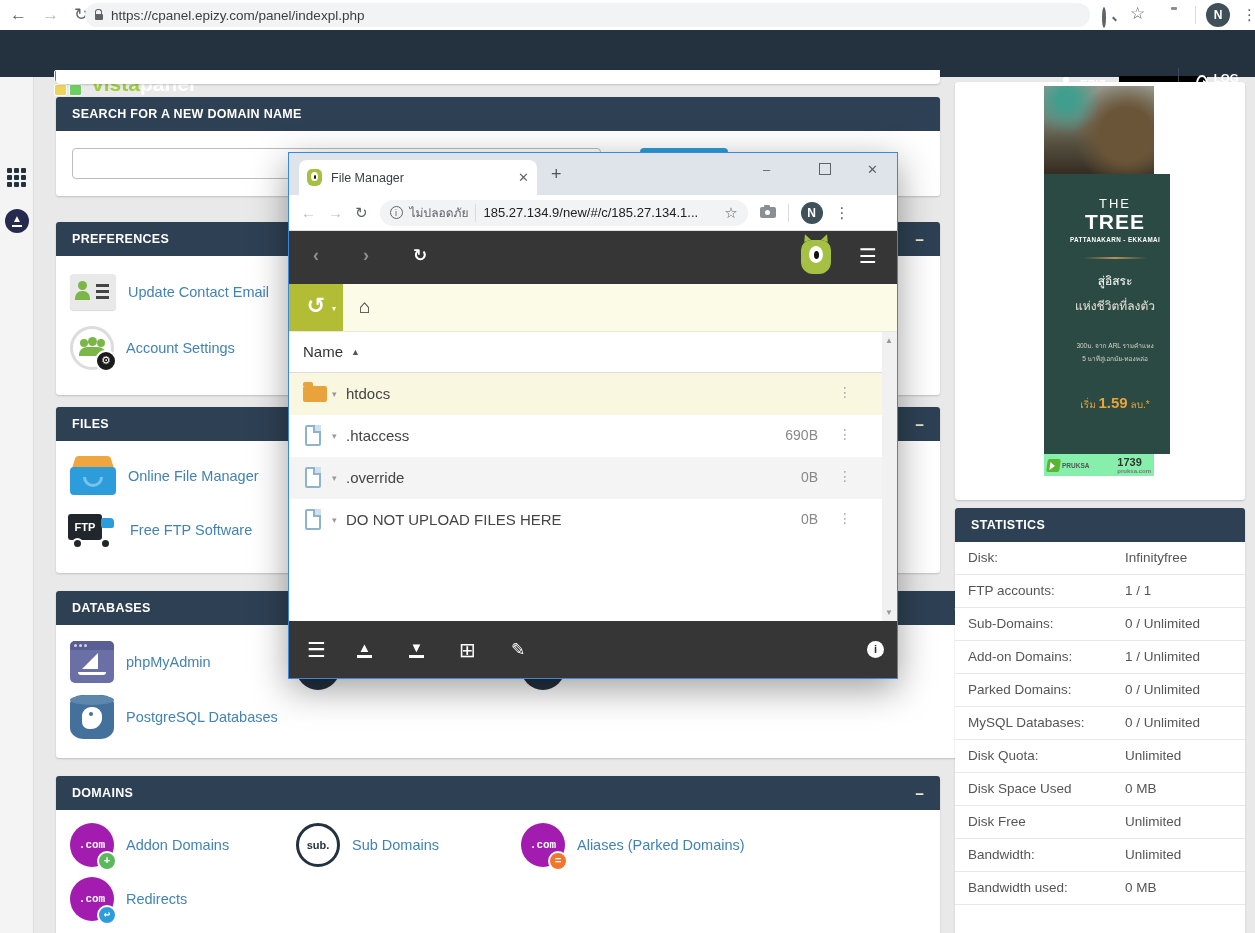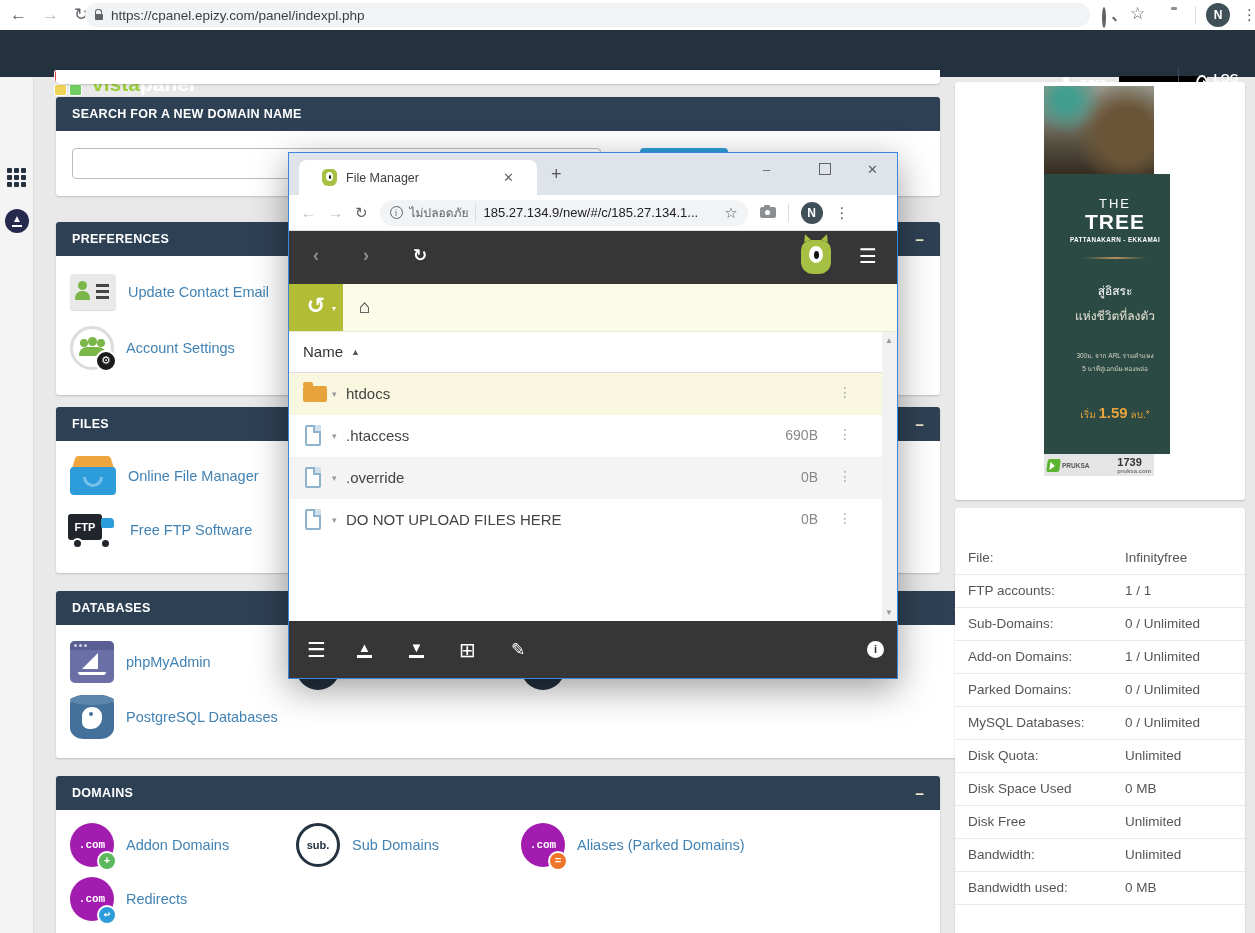--- a/index.html
+++ b/index.html
@@ -101,48 +101,48 @@
   #ad{position:absolute;left:89px;top:4px;width:110px;height:390px;cursor:pointer;}
   #ad-photo{position:absolute;left:0;top:0;width:110px;height:88px;
     background:radial-gradient(circle at 20% 15%,rgba(57,160,143,.9) 0 8%,transparent 30%),
                radial-gradient(circle at 75% 55%,#6b5538 0 28%,transparent 55%),
                linear-gradient(180deg,#97988c 0%,#7e8076 35%,#55503f 65%,#352c22 100%);}
   #ad-body{position:absolute;left:0;top:88px;width:110px;height:280px;background:#2b4a43;color:#fff;text-align:center;padding-left:16px;}
   .ad-the{font-size:13px;letter-spacing:2px;margin-top:22px;}
   .ad-tree{font-size:21px;font-weight:bold;letter-spacing:1px;margin-top:-1px;}
   .ad-sub{font-size:6.3px;font-weight:bold;letter-spacing:.4px;margin-top:2px;}
   .ad-rule{width:64px;height:2px;margin:14px auto 0;background:linear-gradient(90deg,transparent,#b8905a,transparent);}
-  .ad-th1{font-size:12px;margin-top:22px;}
+  .ad-th1{font-size:12px;margin-top:12px;}
   .ad-th2{font-size:12px;margin-top:6px;color:#e8e4d8;}
   .ad-th3{font-size:6.5px;margin-top:26px;color:#d8d4c8;}
   .ad-th4{font-size:6.5px;margin-top:3px;color:#d8d4c8;}
   .ad-price{font-size:10px;color:#e8a33c;margin-top:30px;}
   .ad-price b{font-size:15px;}
-  #ad-footer{position:absolute;left:0;top:368px;width:110px;height:22px;background:#e5e5e5;display:flex;align-items:center;justify-content:space-between;padding:0 3px;box-sizing:border-box;}
+  #ad-footer{position:absolute;left:0;top:368px;width:110px;height:22px;background:#86efac;display:flex;align-items:center;justify-content:space-between;padding:0 3px;box-sizing:border-box;}
   .pruksa-logo{width:13px;height:13px;background:#5bb531;transform:skewX(-8deg);border-radius:2px;position:relative;}
   .pruksa-logo::after{content:'';position:absolute;left:3px;top:3px;border-left:5px solid #fff;border-top:4px solid transparent;border-bottom:4px solid transparent;}
   .pruksa-name{font-size:6.5px;font-weight:bold;color:#555;margin-left:2px;}
   .ad-phone{font-size:11px;font-weight:bold;color:#333;line-height:1;text-align:left;}
   .ad-site{font-size:6px;color:#777;display:block;}
 
   #stats-panel{left:955px;top:508px;width:290px;height:425px;border-radius:3px 3px 0 0;}
   .stat-row{position:relative;height:32px;border-bottom:1px solid #e8e8e8;}
   .stat-label{position:absolute;left:13px;top:8px;font-size:13.5px;color:#555;}
   .stat-value{position:absolute;left:170px;top:8px;font-size:13.5px;color:#555;}
 
   
   #top-sliver{left:56px;top:70px;width:884px;height:14px;border-radius:0 0 4px 4px;}
   #search-panel{left:56px;top:97px;width:884px;height:99px;}
   #domain-input{position:absolute;left:16px;top:51px;width:529px;height:31px;border:1px solid #bbb;border-radius:4px;background:#fff;box-sizing:border-box;font-size:14px;padding:0 10px;color:#333;}
   #search-btn{position:absolute;left:584px;top:51px;width:88px;height:31px;background:#2d9cd6;border:none;border-radius:4px;color:#fff;font-size:13px;cursor:pointer;}
 
   
   #popup{left:288px;top:152px;width:608px;height:525px;background:#fff;border:1.5px solid #3b87dd;box-shadow:0 10px 34px rgba(0,0,0,.38);z-index:50;}
   #fm-tabstrip{position:absolute;left:0;top:0;width:100%;height:42px;background:#dfe3ea;}
-  #fm-tab{position:absolute;left:10px;top:7px;width:238px;height:35px;background:#fff;border-radius:8px 8px 0 0;display:flex;align-items:center;padding:0 23px;box-sizing:border-box;gap:9px;}
+  #fm-tab{position:absolute;left:10px;top:7px;width:238px;height:35px;background:#fff;border-radius:8px 8px 0 0;display:flex;align-items:center;padding:0 8px;box-sizing:border-box;gap:9px;}
   .monster-mini{width:15px;height:17px;background:#a5c043;border-radius:5px 5px 6px 6px;position:relative;flex:none;}
   .monster-mini::after{content:'';position:absolute;left:4px;top:3px;width:7px;height:9px;background:#fff;border-radius:50%;}
   .monster-mini::before{content:'';position:absolute;left:6.5px;top:6px;width:2.5px;height:4px;background:#111;border-radius:50%;z-index:1;}
   #fm-tab-title{font-size:12.5px;color:#3c4043;flex:1;}
   .tab-x{font-size:13px;color:#666;cursor:pointer;}
   #fm-newtab{position:absolute;left:262px;top:11px;font-size:18px;color:#555;cursor:pointer;}
   .winctl{position:absolute;top:10px;font-size:13px;color:#5f6368;cursor:pointer;line-height:1;}
   #fm-min{left:474px;} #fm-max{left:530px;} #fm-close{left:578px;}
   #fm-max i{display:block;width:10px;height:10px;border:1.5px solid #5f6368;}
   #fm-urlbar{position:absolute;left:0;top:42px;width:100%;height:36px;background:#fff;border-bottom:1px solid #e0e0e0;display:flex;align-items:center;padding:0 12px;box-sizing:border-box;gap:12px;}
@@ -383,23 +383,26 @@
         <span style="display:flex;align-items:center;">
           <span class="pruksa-logo"></span>
           <span class="pruksa-name">PRUKSA</span>
         </span>
         <span class="ad-phone"><span>1739</span><span class="ad-site">pruksa.com</span></span>
       </div>
     </div>
   </div>
 
   <div id="stats-panel" class="panel">
+    <div class="sect-head">
+      <span class="sect-title">STATISTICS</span>
+    </div>
     <div style="position:absolute;top:34px;left:0;right:0;">
       <div class="stat-row">
-          <span class="stat-label">File:</span>
+          <span class="stat-label">Disk:</span>
           <span class="stat-value">Infinityfree</span>
         </div>
       <div class="stat-row">
           <span class="stat-label">FTP accounts:</span>
           <span class="stat-value">1 / 1</span>
         </div>
       <div class="stat-row">
           <span class="stat-label">Sub-Domains:</span>
           <span class="stat-value">0 / Unlimited</span>
         </div>

